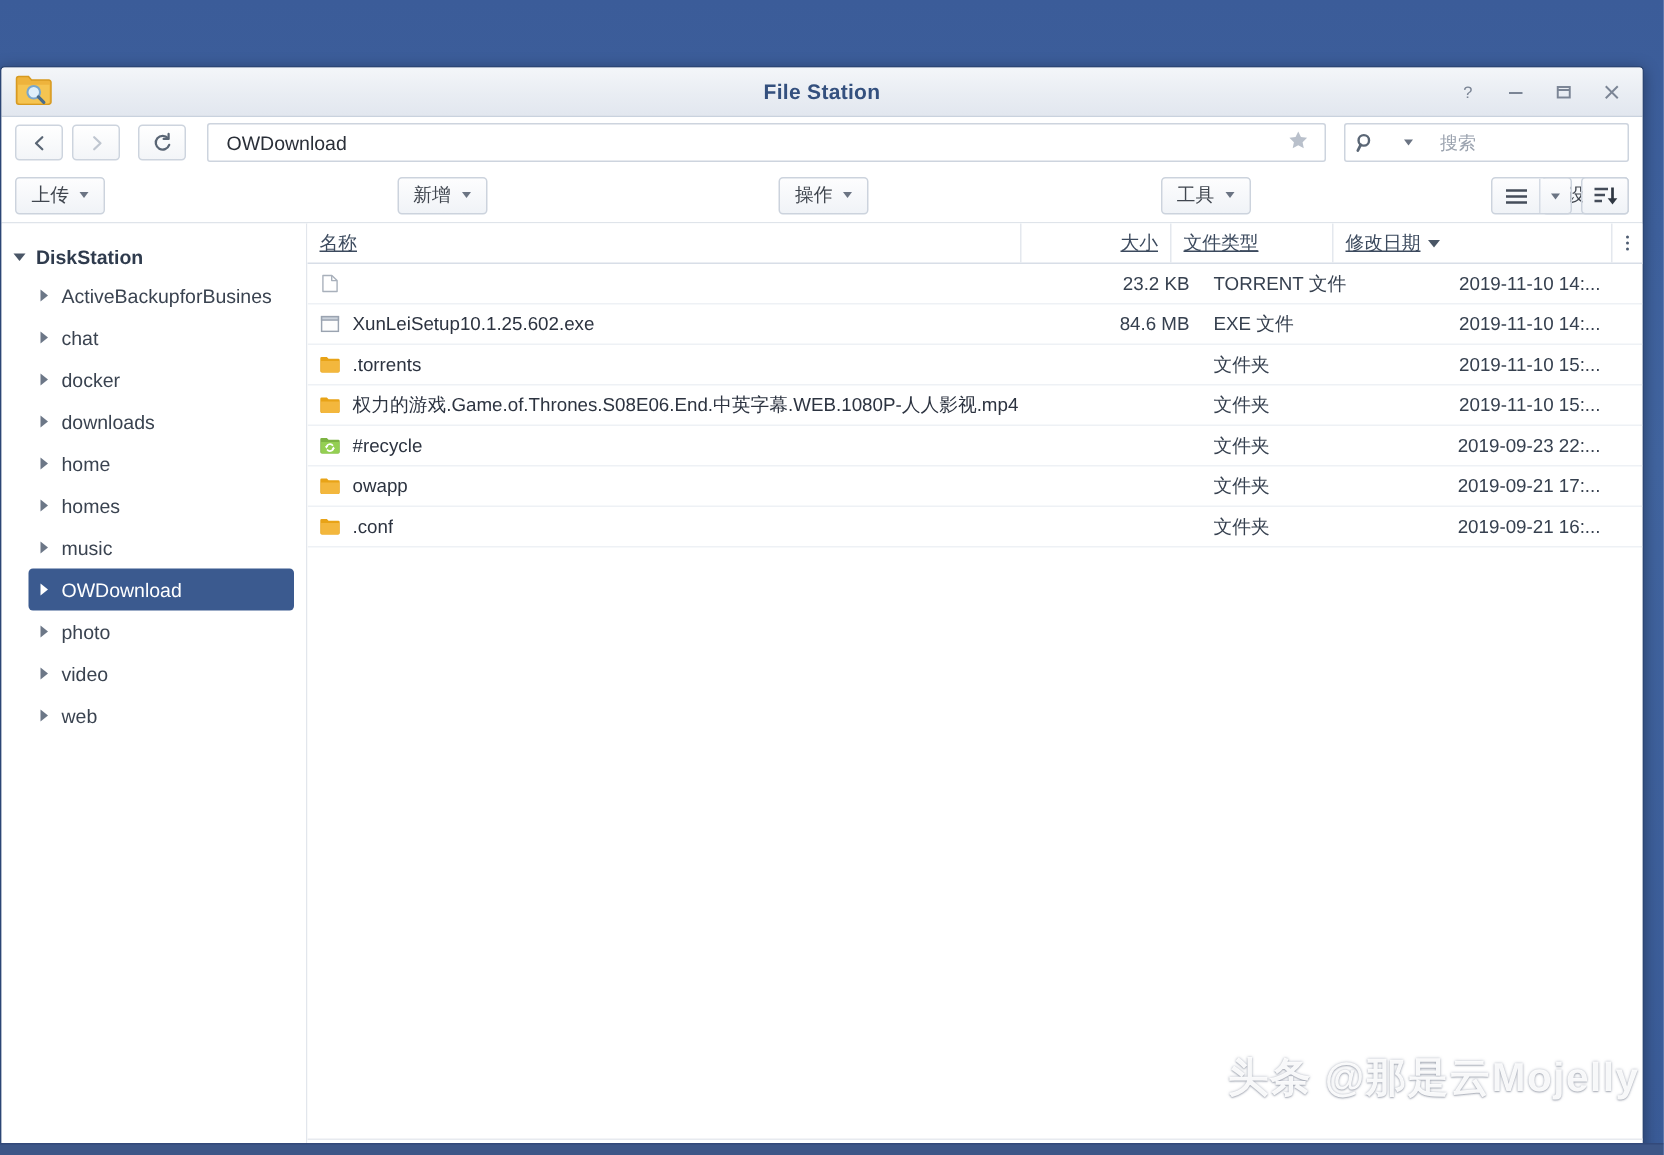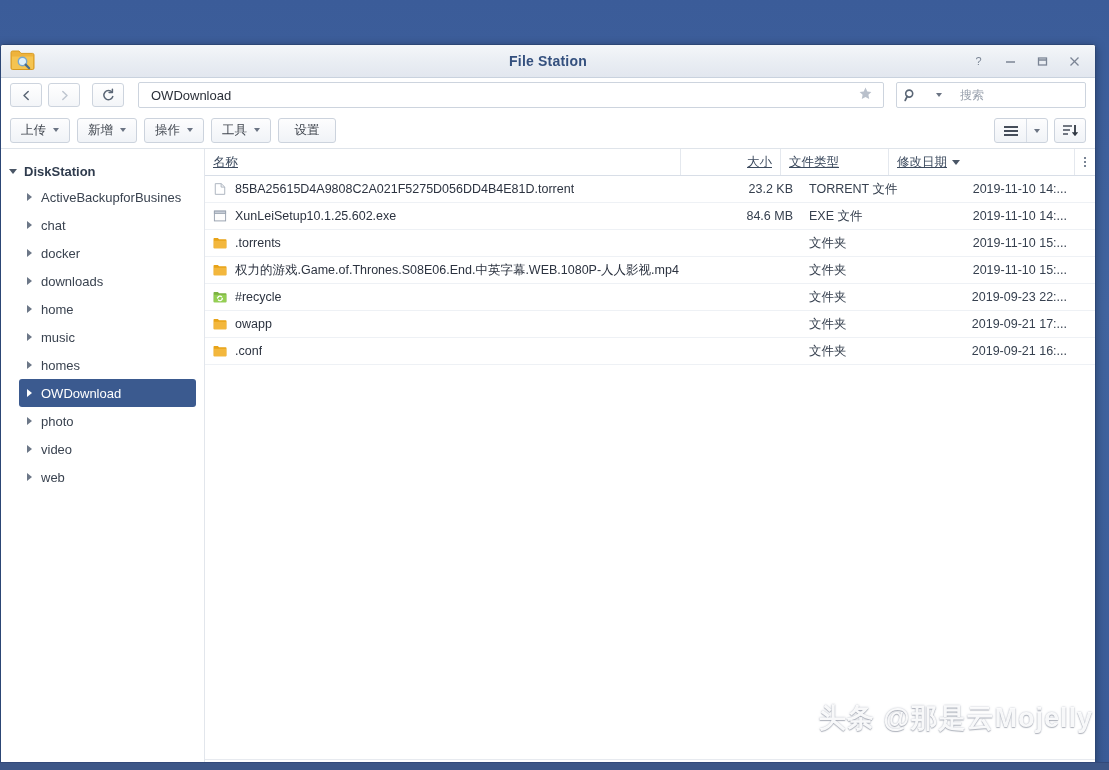--- a/index.html
+++ b/index.html
@@ -114,20 +114,21 @@
   }
 
   
   .toolbar {
     flex: 0 0 36px;
     display: flex; align-items: center;
     padding: 0 9px;
     gap: 7px;
     background: #fff;
     position: relative;
+    justify-content: space-between;
   }
   .tb-btn {
     height: 25px;
     min-width: 58px;
     padding: 0 10px;
     border: 1px solid #ccd3dd;
     border-radius: 3px;
     background: linear-gradient(180deg,#fdfdfe 0%, #f0f3f7 100%);
     display: flex; align-items: center; justify-content: center;
     gap: 7px;
@@ -447,25 +448,25 @@
             <div class="tree-item">
               <span class="tw"></span>
               <span>downloads</span>
             </div>
             <div class="tree-item">
               <span class="tw"></span>
               <span>home</span>
             </div>
             <div class="tree-item">
               <span class="tw"></span>
+              <span>homes</span>
+            </div>
+            <div class="tree-item">
+              <span class="tw"></span>
               <span>music</span>
-            </div>
-            <div class="tree-item">
-              <span class="tw"></span>
-              <span>homes</span>
             </div>
             <div class="tree-item selected">
               <span class="tw"></span>
               <span>OWDownload</span>
             </div>
             <div class="tree-item">
               <span class="tw"></span>
               <span>photo</span>
             </div>
             <div class="tree-item">
@@ -504,21 +505,20 @@
           </div>
         </div>
 
         <div class="rows" id="file-rows">
             <div class="row">
               <div class="cell c-name">
                 <svg class="ic" viewBox="0 0 16 14">
                   <path d="M2.6 0.9 H9.4 L13.4 4.7 V13.1 H2.6 Z" fill="#ffffff" stroke="#a8b0bb" stroke-width="1.05" stroke-linejoin="round"></path>
                   <polyline points="9.3,1 9.3,4.8 13.3,4.8" fill="none" stroke="#a8b0bb" stroke-width="1.05" stroke-linejoin="round"></polyline>
                 </svg>
-                <span class="lbl">85BA25615D4A9808C2A021F5275D056DD4B4E81D.torrent</span>
               </div>
               <div class="cell c-size">23.2 KB</div>
               <div class="cell c-type">TORRENT 文件</div>
               <div class="cell c-date">2019-11-10 14:...</div>
             </div>
             <div class="row">
               <div class="cell c-name">
                 <svg class="ic" viewBox="0 0 16 14">
                   <rect x="1.6" y="1.4" width="12.8" height="11.2" fill="#fdfdfd" stroke="#9aa3b0" stroke-width="1.1"></rect>
                   <rect x="1.6" y="1.4" width="12.8" height="2.6" fill="#ccd3dc" stroke="#9aa3b0" stroke-width="1.1"></rect>

